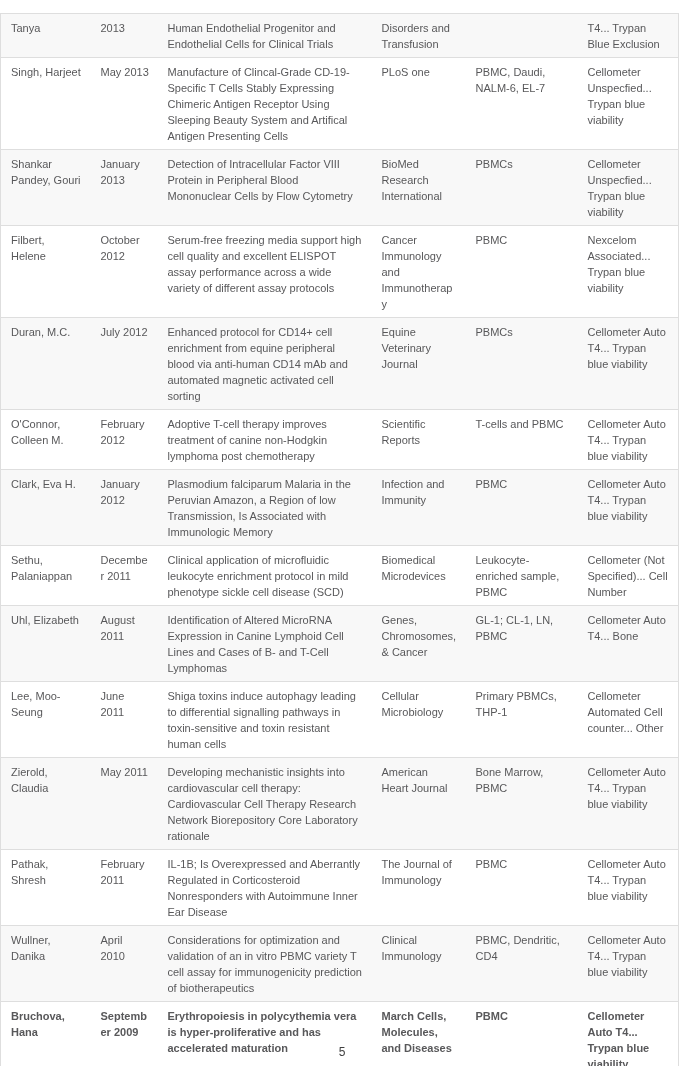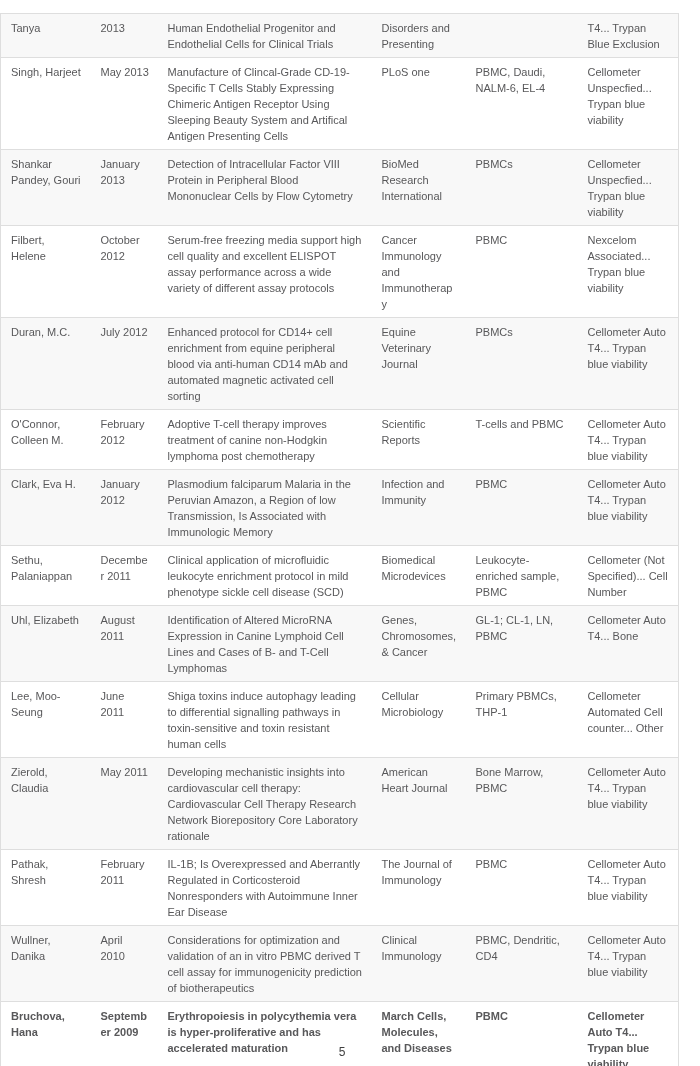--- a/index.html
+++ b/index.html
@@ -74,30 +74,30 @@
       <col class="c-title">
       <col class="c-journal">
       <col class="c-sample">
       <col class="c-method">
     </colgroup>
     <tbody id="table-body">
         <tr>
           <td>Tanya</td>
           <td>2013</td>
           <td>Human Endothelial Progenitor and Endothelial Cells for Clinical Trials</td>
-          <td>Disorders and Presenting</td>
+          <td>Disorders and Transfusion</td>
           <td></td>
           <td>T4... Trypan Blue Exclusion</td>
         </tr>
         <tr>
           <td>Singh, Harjeet</td>
           <td>May 2013</td>
           <td>Manufacture of Clincal-Grade CD-19-Specific T Cells Stably Expressing Chimeric Antigen Receptor Using Sleeping Beauty System and Artifical Antigen Presenting Cells</td>
           <td>PLoS one</td>
-          <td>PBMC, Daudi, NALM-6, EL-4</td>
+          <td>PBMC, Daudi, NALM-6, EL-7</td>
           <td>Cellometer Unspecfied... Trypan blue viability</td>
         </tr>
         <tr>
           <td>Shankar Pandey, Gouri</td>
           <td>January 2013</td>
           <td>Detection of Intracellular Factor VIII Protein in Peripheral Blood Mononuclear Cells by Flow Cytometry</td>
           <td>BioMed Research International</td>
           <td>PBMCs</td>
           <td>Cellometer Unspecfied... Trypan blue viability</td>
         </tr>
@@ -169,21 +169,21 @@
           <td>Pathak, Shresh</td>
           <td>February 2011</td>
           <td>IL-1B; Is Overexpressed and Aberrantly Regulated in Corticosteroid Nonresponders with Autoimmune Inner Ear Disease</td>
           <td>The Journal of Immunology</td>
           <td>PBMC</td>
           <td>Cellometer Auto T4... Trypan blue viability</td>
         </tr>
         <tr>
           <td>Wullner, Danika</td>
           <td>April 2010</td>
-          <td>Considerations for optimization and validation of an in vitro PBMC derived T cell assay for immunogenicity prediction of biotherapeutics</td>
+          <td>Considerations for optimization and validation of an in vitro PBMC variety T cell assay for immunogenicity prediction of biotherapeutics</td>
           <td>Clinical Immunology</td>
           <td>PBMC, Dendritic, CD4</td>
           <td>Cellometer Auto T4... Trypan blue viability</td>
         </tr>
         <tr>
           <td>Bruchova, Hana</td>
           <td>September 2009</td>
           <td>Erythropoiesis in polycythemia vera is hyper-proliferative and has accelerated maturation</td>
           <td>March Cells, Molecules, and Diseases</td>
           <td>PBMC</td>

